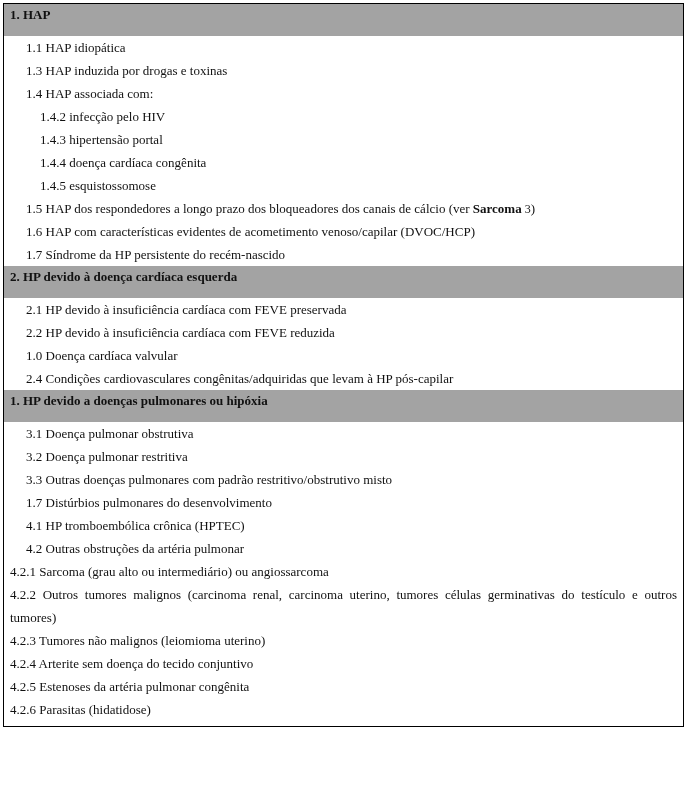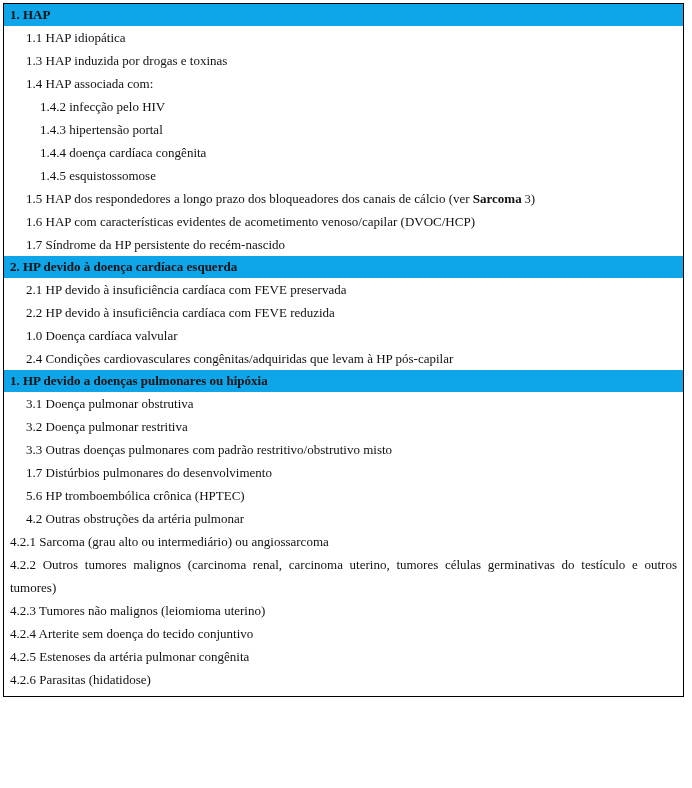--- a/index.html
+++ b/index.html
@@ -4,21 +4,21 @@
 <style>
   html, body { margin: 0; padding: 0; background: #ffffff; }
   body { width: 692px; height: 788px; position: relative; overflow: hidden; }
   .table {
     position: absolute; left: 3px; top: 3px; width: 681px;
     border: 1.5px solid #000; border-bottom-width: 1.5px;
     font-family: "Liberation Serif", serif; font-size: 13px; color: #111;
     box-sizing: border-box;
   }
   .section-header {
-    background: #0ea5e9; height: 22px; line-height: 22px;
+    background: #a3a3a3; height: 32px; line-height: 22px;
     padding-left: 6px; font-weight: bold; font-size: 13px;
   }
   .row { height: 23px; line-height: 23px; white-space: nowrap; font-family: Liberation Serif, serif; }
   .lvl1 { padding-left: 22px; }
   .lvl2 { padding-left: 36px; }
   .lvl0 { padding-left: 6px; }
   .wrap-row {
     padding-left: 6px; padding-right: 6px; line-height: 23px;
     text-align: justify; white-space: normal;
   }
@@ -50,21 +50,21 @@
   <div class="row lvl1">2.2 HP devido à insuficiência cardíaca com FEVE reduzida</div>
   <div class="row lvl1">1.0 Doença cardíaca valvular</div>
   <div class="row lvl1">2.4 Condições cardiovasculares congênitas/adquiridas que levam à HP pós-capilar</div>
 
   <div class="section-header">1. HP devido a doenças pulmonares ou hipóxia</div>
   <div class="row lvl1">3.1 Doença pulmonar obstrutiva</div>
   <div class="row lvl1">3.2 Doença pulmonar restritiva</div>
   <div class="row lvl1">3.3 Outras doenças pulmonares com padrão restritivo/obstrutivo misto</div>
   <div class="row lvl1">1.7 Distúrbios pulmonares do desenvolvimento</div>
 
-  <div class="row lvl1">5.6 HP tromboembólica crônica (HPTEC)</div>
+  <div class="row lvl1">4.1 HP tromboembólica crônica (HPTEC)</div>
   <div class="row lvl1">4.2 Outras obstruções da artéria pulmonar</div>
   <div class="row lvl0">4.2.1 Sarcoma (grau alto ou intermediário) ou angiossarcoma</div>
   <div class="wrap-row">4.2.2 Outros tumores malignos (carcinoma renal, carcinoma uterino, tumores células germinativas do testículo e outros tumores)</div>
   <div class="row lvl0">4.2.3 Tumores não malignos (leiomioma uterino)</div>
   <div class="row lvl0">4.2.4 Arterite sem doença do tecido conjuntivo</div>
   <div class="row lvl0">4.2.5 Estenoses da artéria pulmonar congênita</div>
   <div class="row lvl0">4.2.6 Parasitas (hidatidose)</div>
   <div class="last-pad"></div>
 </div>
 

